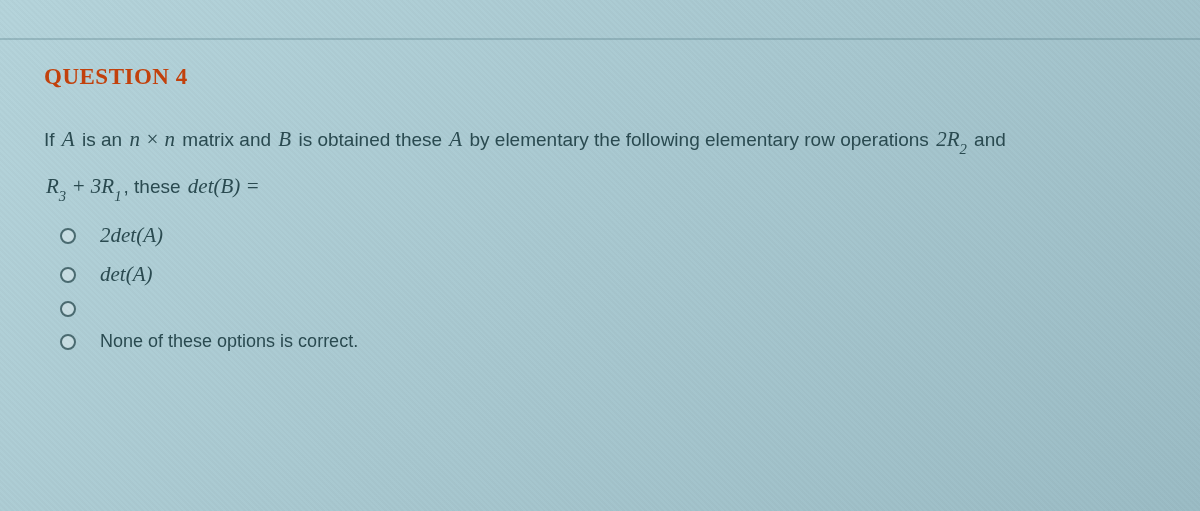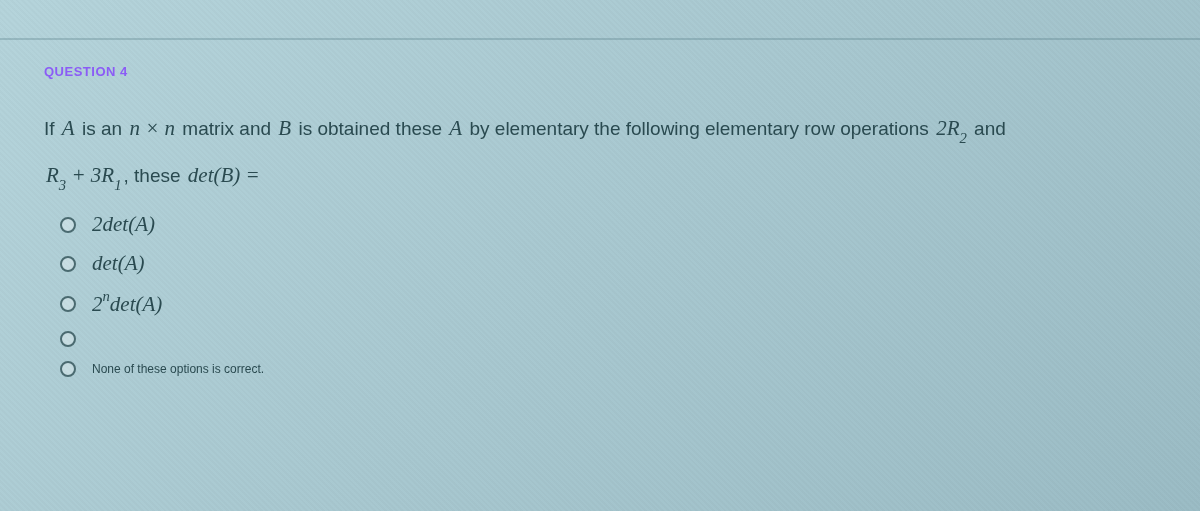--- a/index.html
+++ b/index.html
@@ -40,25 +40,26 @@
       height: 2px;
       background: rgba(80,120,130,0.3);
     }
     .question-card {
       position: relative;
       margin-top: 36px;
       padding: 18px 24px 24px 24px;
       background: transparent;
     }
     .question-title {
-      font-size: 13px;
+      font-size: 23px;
       font-weight: bold;
-      color: #8b5cf6;
+      color: #c2410c;
       letter-spacing: 0.5px;
       margin-bottom: 26px;
+      font-family: Liberation Serif, serif;
     }
     .question-text {
       font-size: 19px;
       color: #2a4a50;
       line-height: 2.2;
       margin-bottom: 14px;
     }
     .math-italic {
       font-style: italic;
       font-family: "Times New Roman", serif;
@@ -78,21 +79,21 @@
       position: relative;
       bottom: 2px;
     }
     .options {
       margin-left: 16px;
       margin-top: 6px;
     }
     .option-row {
       display: flex;
       align-items: center;
-      gap: 16px;
+      gap: 24px;
       margin-bottom: 14px;
       font-size: 19px;
     }
     .radio {
       width: 16px;
       height: 16px;
       border: 2px solid #4a6a70;
       border-radius: 50%;
       background: rgba(255,255,255,0.3);
       flex-shrink: 0;
@@ -100,21 +101,21 @@
     .option-label {
       color: #2a4a50;
       font-family: "Times New Roman", serif;
       font-style: italic;
       font-size: 21px;
     }
     .option-label-plain {
       color: #2a4a50;
       font-family: Arial, sans-serif;
       font-style: normal;
-      font-size: 12px;
+      font-size: 18px;
     }
     .line2-container {
       display: inline;
     }
   </style>
 </head>
 <body>
 
 <div class="top-line"></div>
 
@@ -135,24 +136,20 @@
     <div class="option-row">
       <div class="radio"></div>
       <span class="option-label">2det(A)</span>
     </div>
 
     <div class="option-row">
       <div class="radio"></div>
       <span class="option-label">det(A)</span>
     </div>
 
-    <div class="option-row">
-      <div class="radio"></div>
-      <span class="option-label"><span>2</span><span class="sup">n</span><span>det(A)</span></span>
-    </div>
 
     <div class="option-row">
       <div class="radio"></div>
     </div>
 
     <div class="option-row">
       <div class="radio"></div>
       <span class="option-label-plain">None of these options is correct.</span>
     </div>
 

